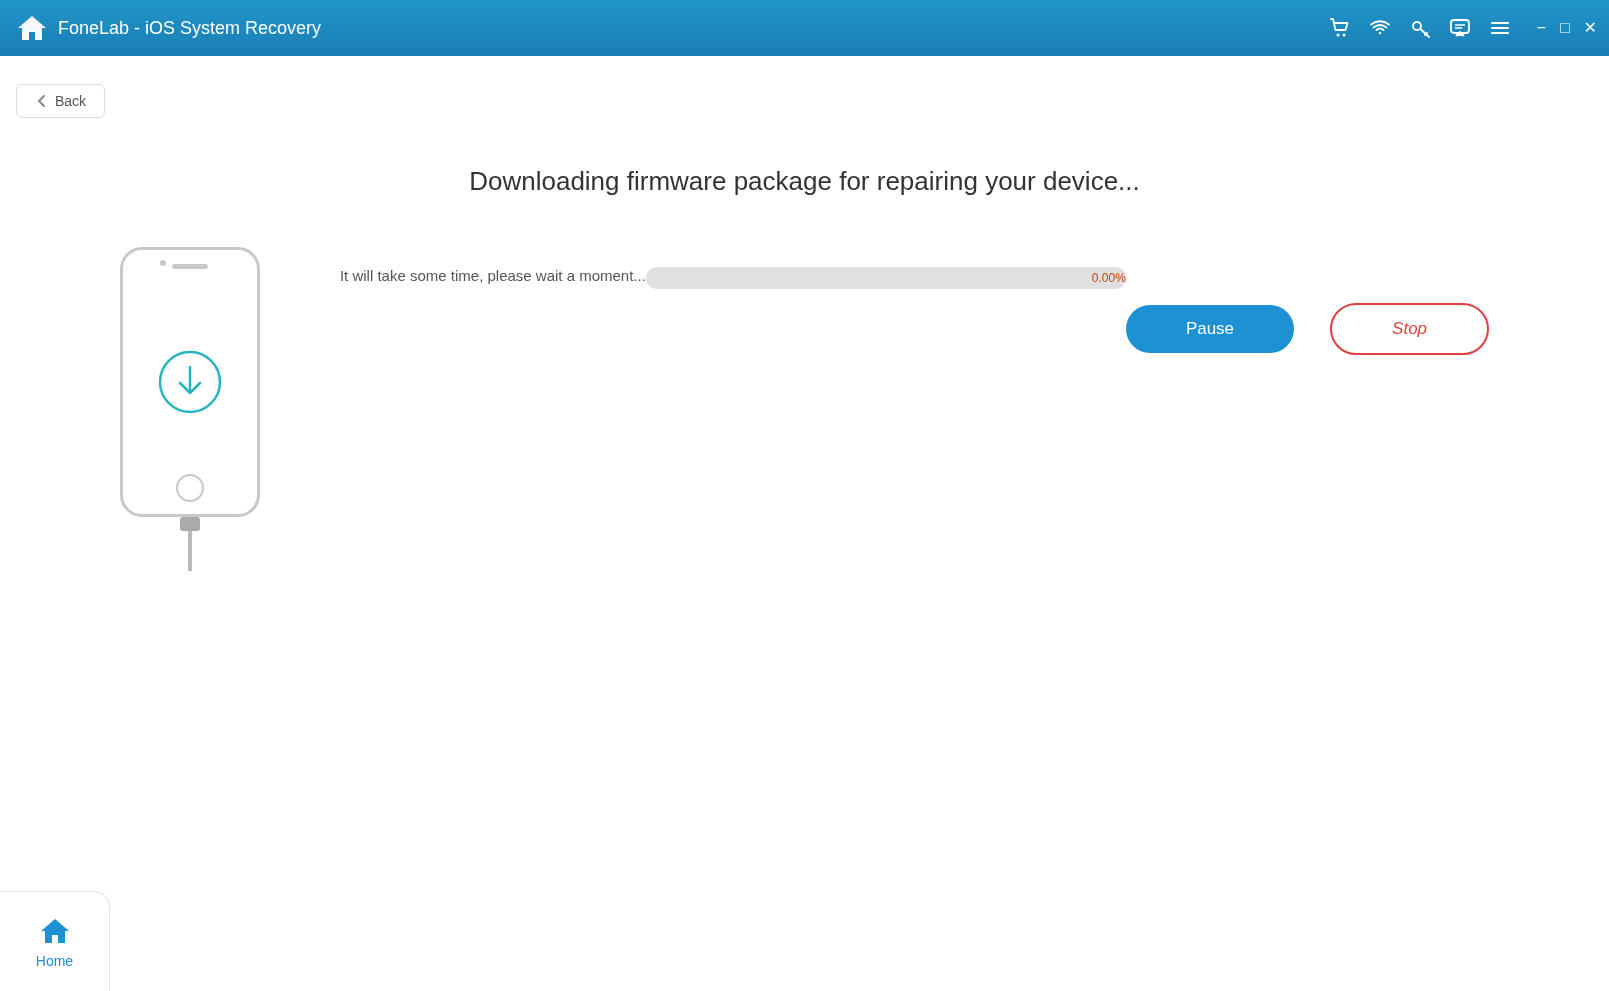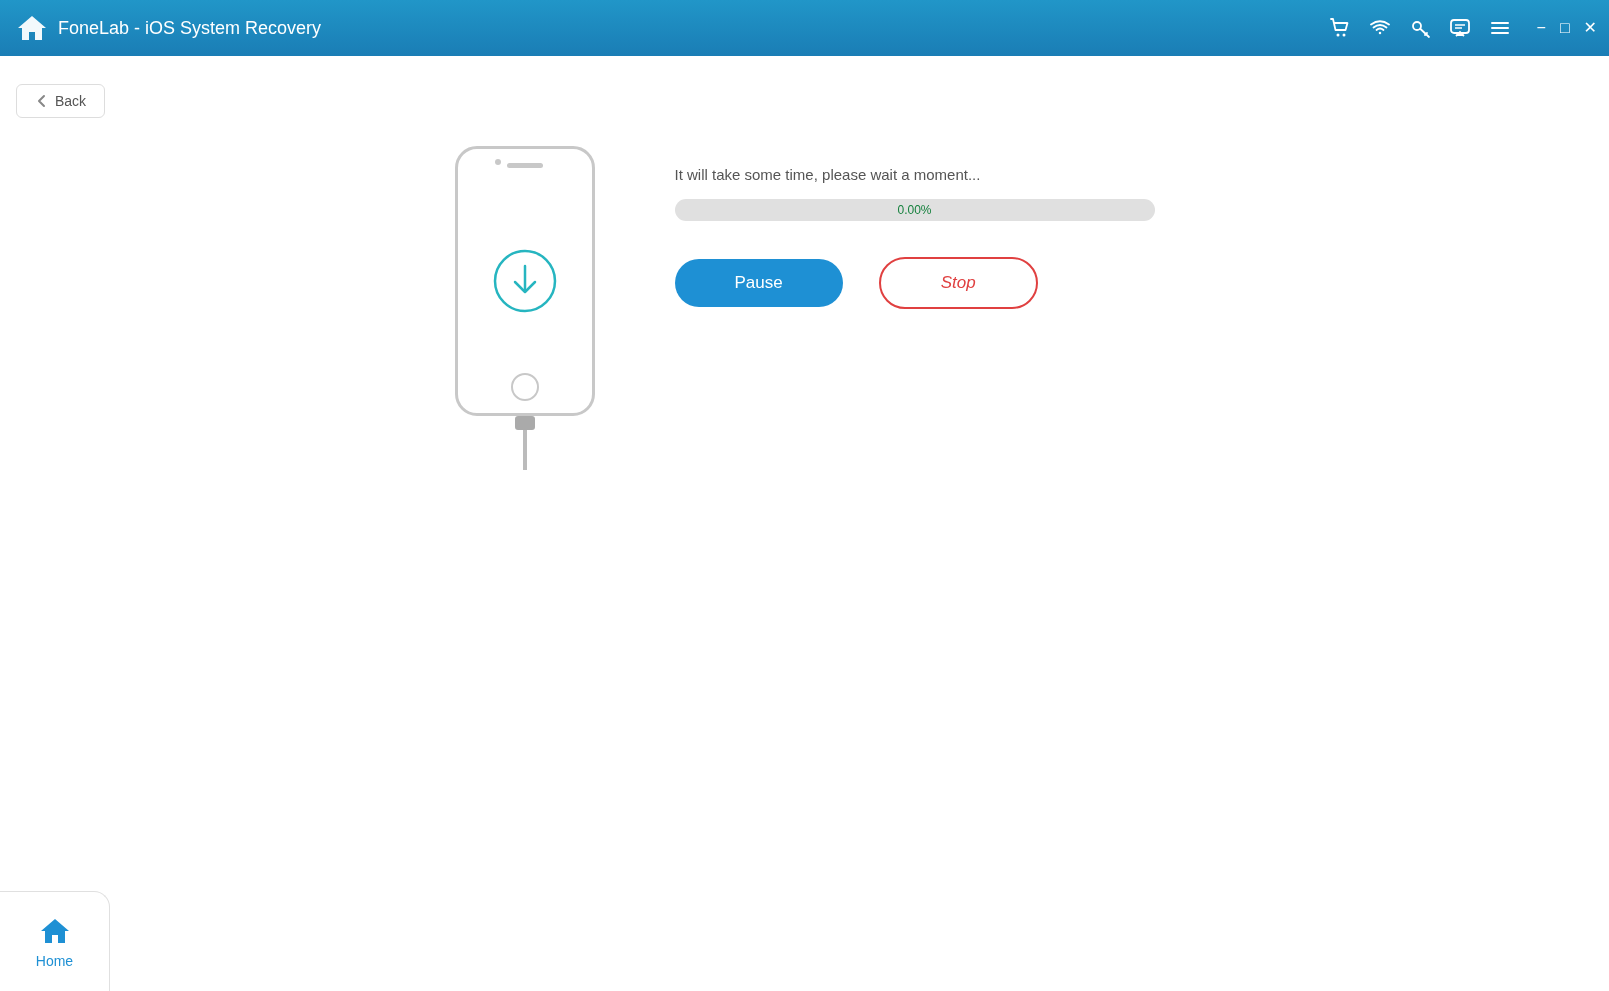--- a/index.html
+++ b/index.html
@@ -192,21 +192,20 @@
 
     .usb-wire {
       width: 4px;
       height: 40px;
       background: #bbb;
     }
 
     
     .progress-area {
       display: flex;
-      flex-direction: column;
       align-items: flex-start;
       padding-top: 20px;
       min-width: 480px;
     }
 
     .wait-text {
       font-size: 15px;
       color: #555;
       margin-bottom: 16px;
     }
@@ -226,23 +225,23 @@
       border-radius: 11px;
       width: 0%;
     }
 
     .progress-label {
       position: absolute;
       right: 0;
       left: 0;
       top: 50%;
       transform: translateY(-50%);
-      text-align: center;
+      text-align: right;
       font-size: 12px;
-      color: #15803d;
+      color: #c2410c;
     }
 
     .buttons-row {
       display: flex;
       gap: 36px;
       margin-top: 36px;
       align-items: center;
     }
 
     .pause-btn {
@@ -360,20 +359,21 @@
 
   <button class="back-btn">
     <svg width="14" height="14" viewBox="0 0 14 14">
       <polyline points="9,2 4,7 9,12" stroke="#888" stroke-width="2" fill="none" stroke-linecap="round" stroke-linejoin="round"></polyline>
     </svg>
     <span>Back</span>
   </button>
 
   <div class="content-center">
 
+    <h2 class="main-title">Downloading firmware package for repairing your device...</h2>
 
     <div class="body-row">
 
       <div class="phone-container">
         <div class="phone">
           <div class="phone-camera"></div>
           <div class="phone-speaker"></div>
 
           <svg class="phone-download-icon" viewBox="0 0 70 70" width="70" height="70">
             <circle cx="35" cy="35" r="30" fill="none" stroke="#26b5c0" stroke-width="2.5"></circle>

